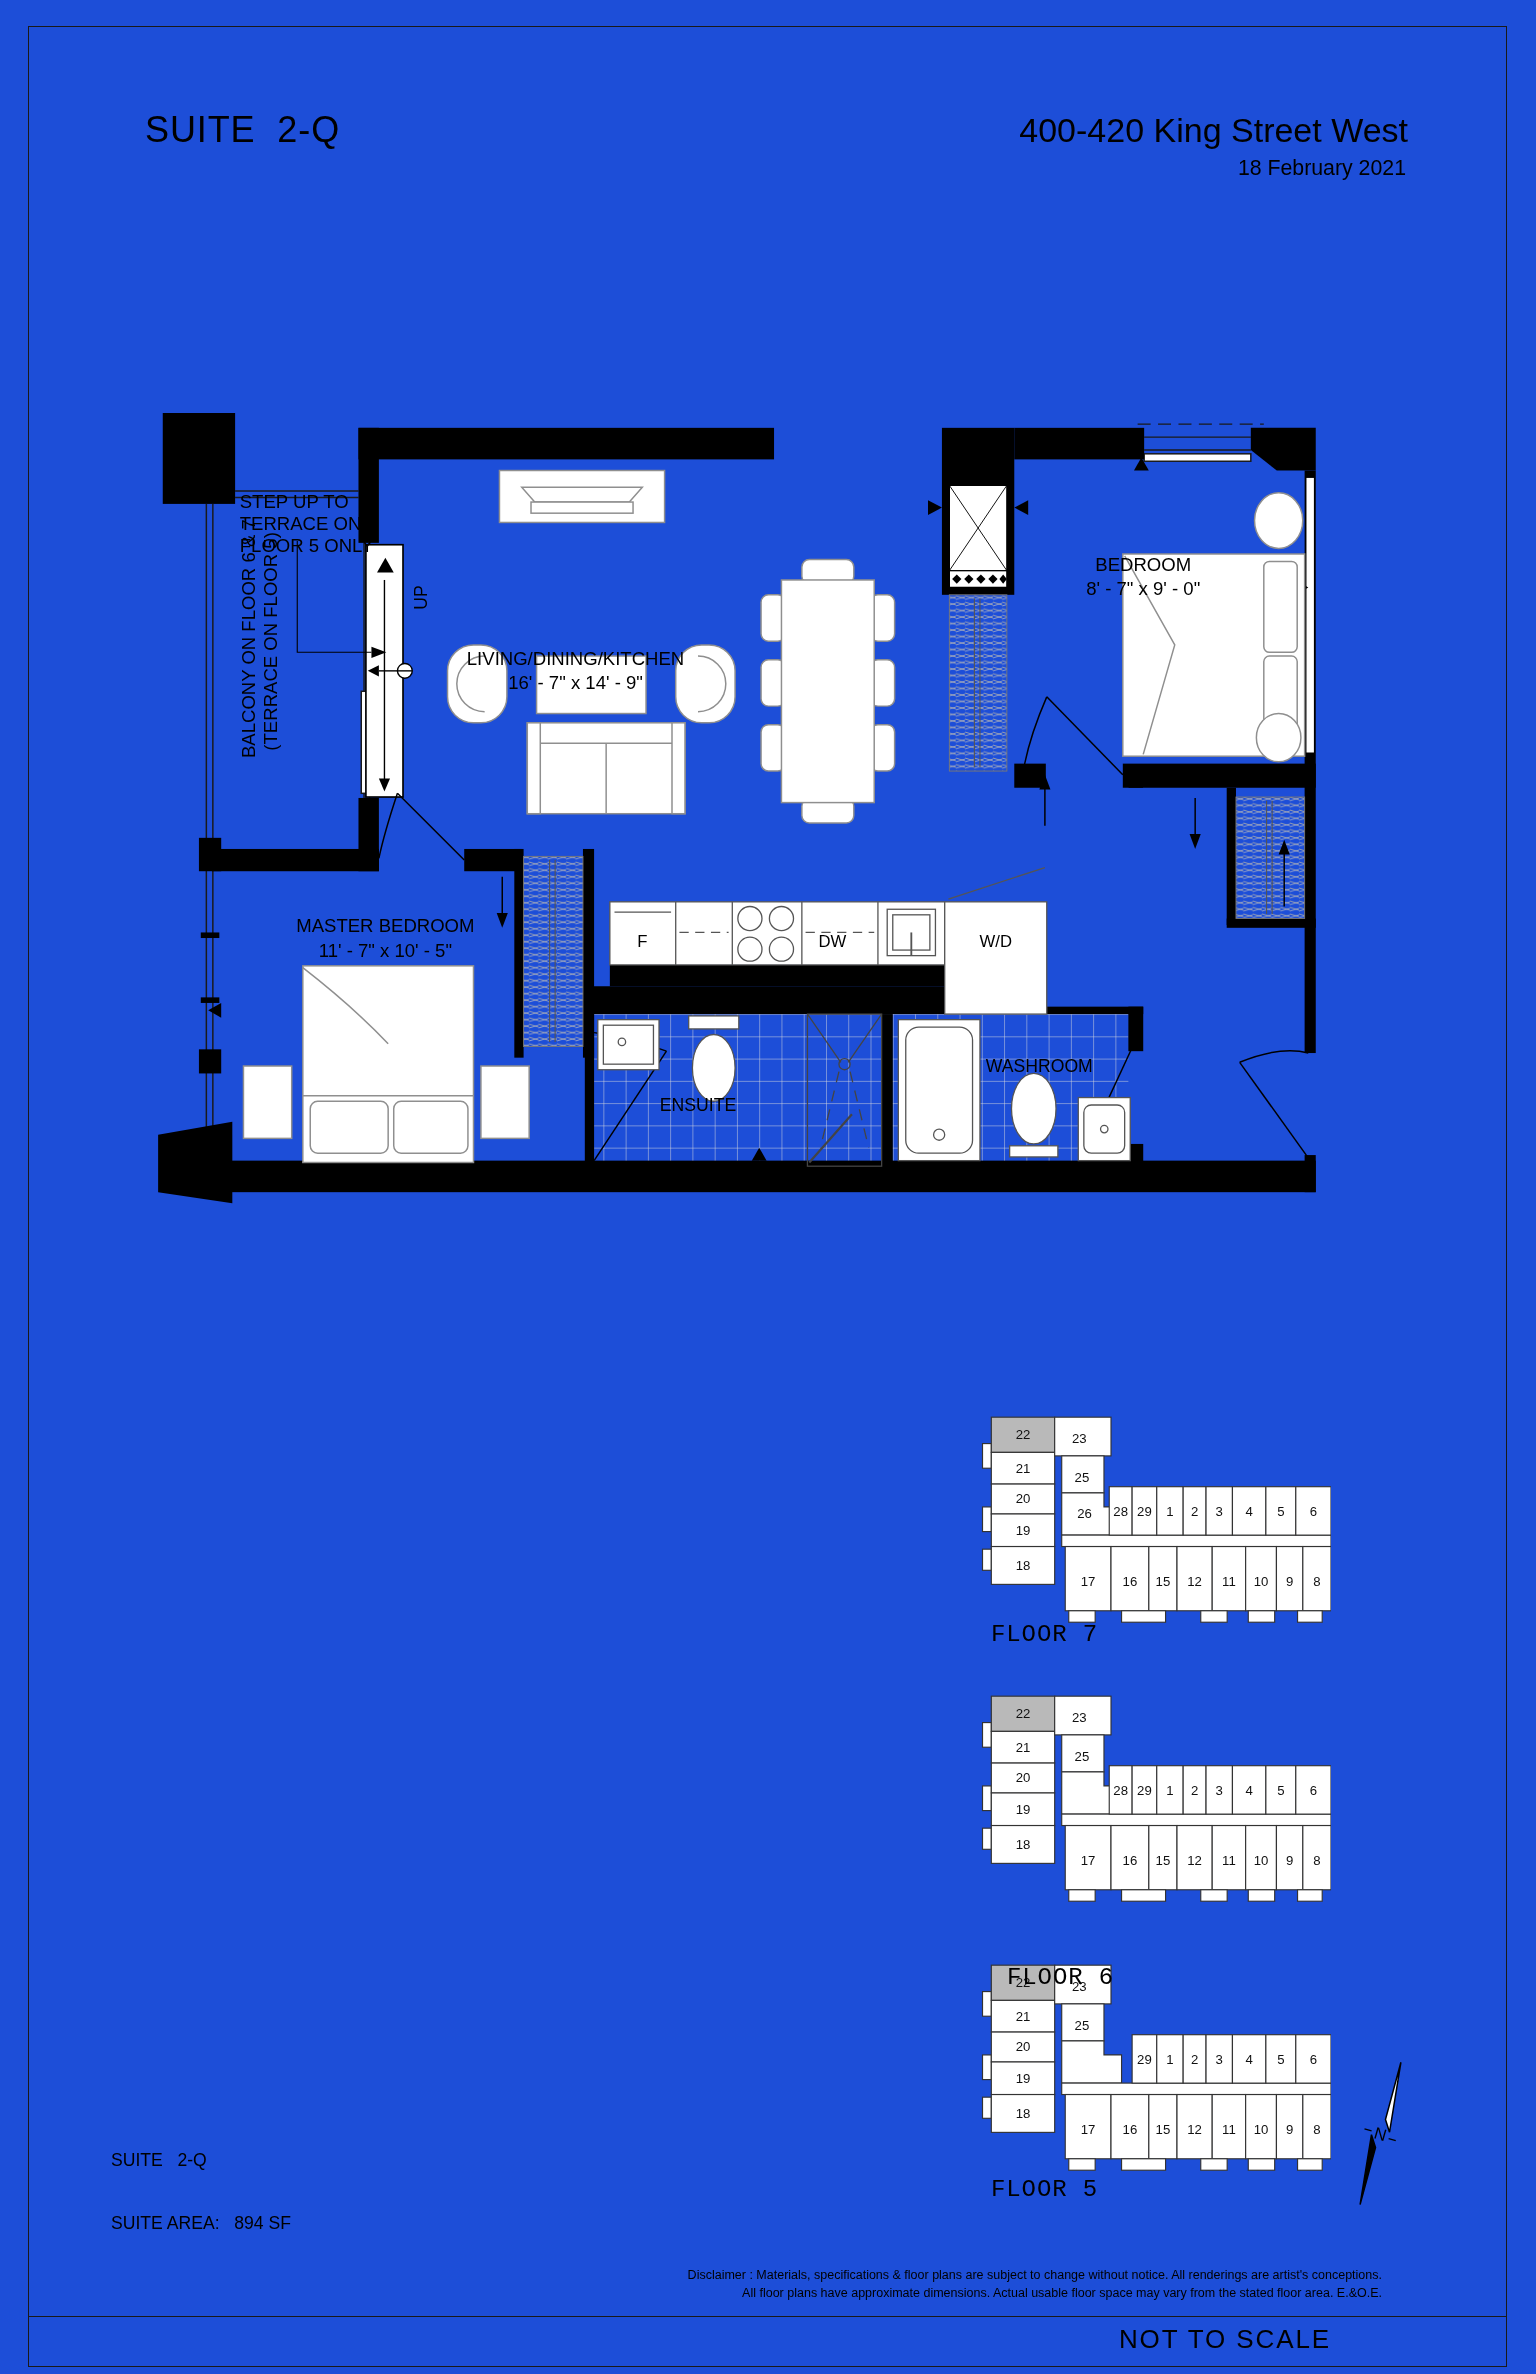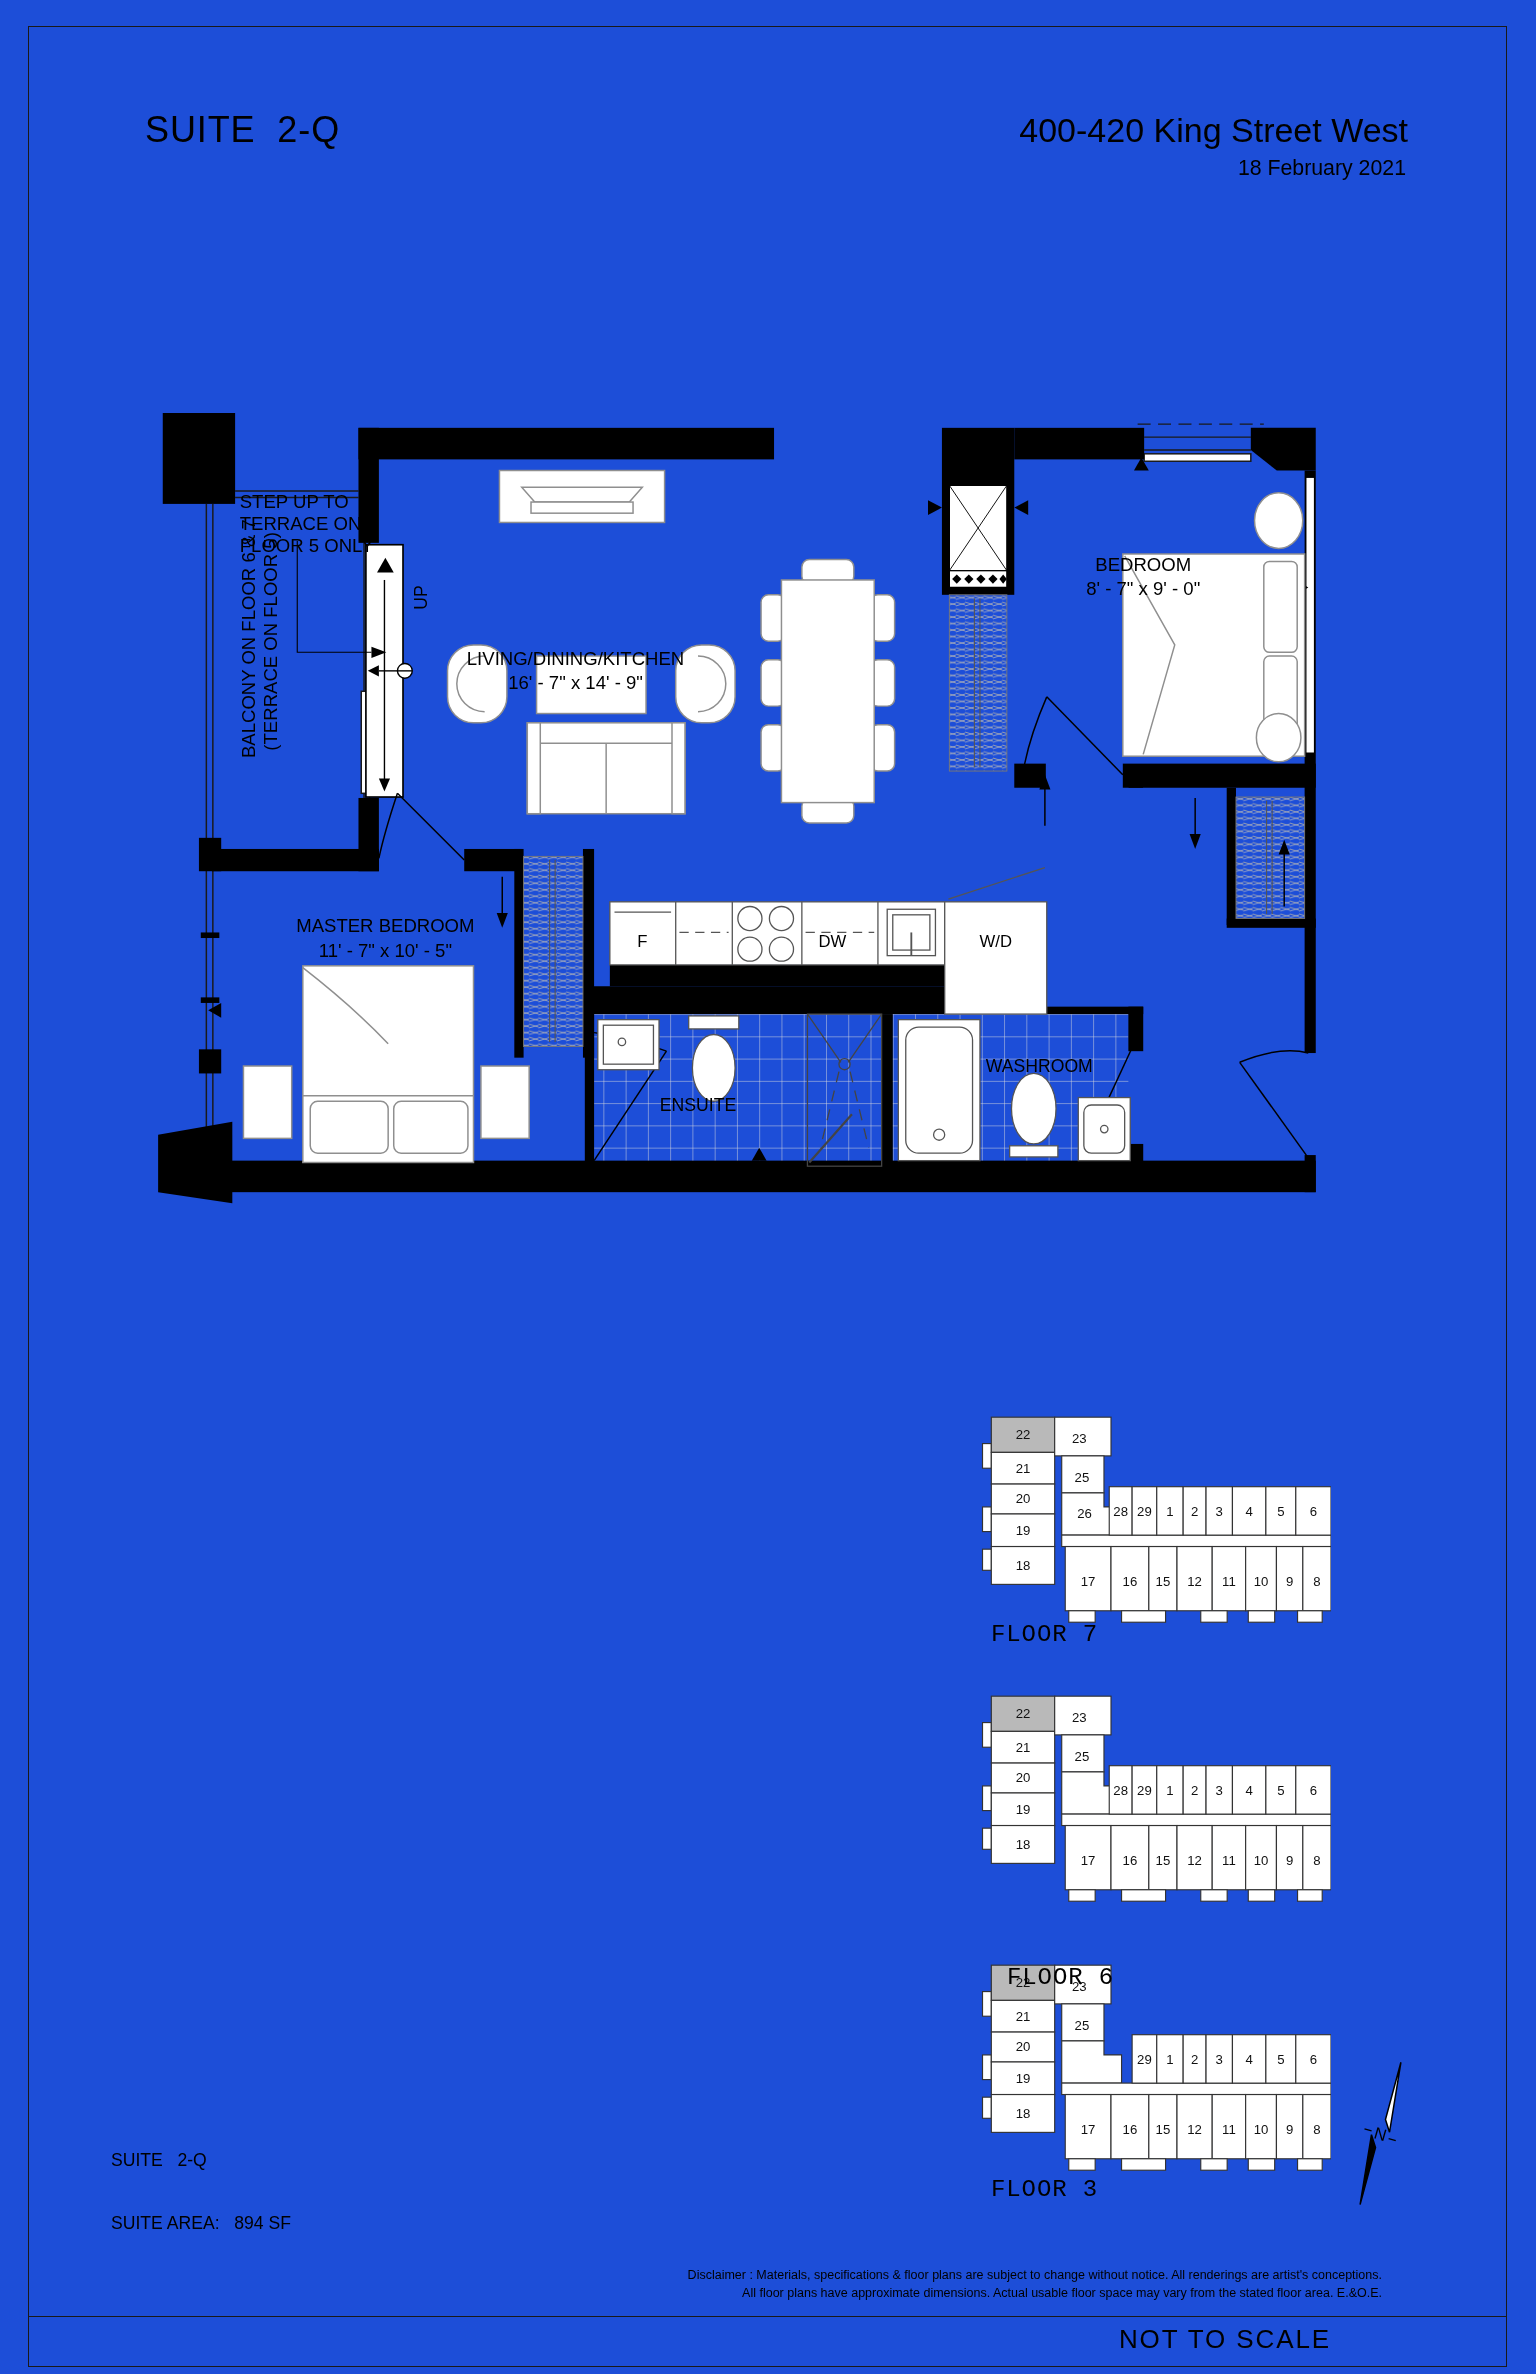--- a/index.html
+++ b/index.html
@@ -472,21 +472,21 @@
       <text x="384" y="208" text-anchor="middle" font-size="15" fill="#111">8</text>
       <rect x="102" y="236" width="30" height="13" fill="#fff" stroke="#333" stroke-width="1.3"></rect>
       <rect x="162" y="236" width="50" height="13" fill="#fff" stroke="#333" stroke-width="1.3"></rect>
       <rect x="252" y="236" width="30" height="13" fill="#fff" stroke="#333" stroke-width="1.3"></rect>
       <rect x="306" y="236" width="30" height="13" fill="#fff" stroke="#333" stroke-width="1.3"></rect>
       <rect x="362" y="236" width="28" height="13" fill="#fff" stroke="#333" stroke-width="1.3"></rect>
     </svg>
 
   <div class="floor-label fl0">FLOOR 7</div>
   <div class="floor-label fl1">FLOOR 6</div>
-  <div class="floor-label fl2">FLOOR 3</div>
+  <div class="floor-label fl2">FLOOR 5</div>
 
   <svg class="north" width="93" height="162" viewBox="0 0 100 175">
     <g transform="translate(50,88) rotate(16)">
       <polygon points="0,-80 9,-4 1,-16" fill="#fff" stroke="#000" stroke-width="1.6"></polygon>
       <polygon points="0,80 -9,4 -1,16" fill="#000" stroke="#000" stroke-width="1.6"></polygon>
       <line x1="-18" y1="0" x2="-10" y2="0" stroke="#000" stroke-width="1.4"></line>
       <line x1="10" y1="3" x2="18" y2="3" stroke="#000" stroke-width="1.4"></line>
       <text x="0" y="7" text-anchor="middle" font-size="18">N</text>
     </g>
   </svg>

